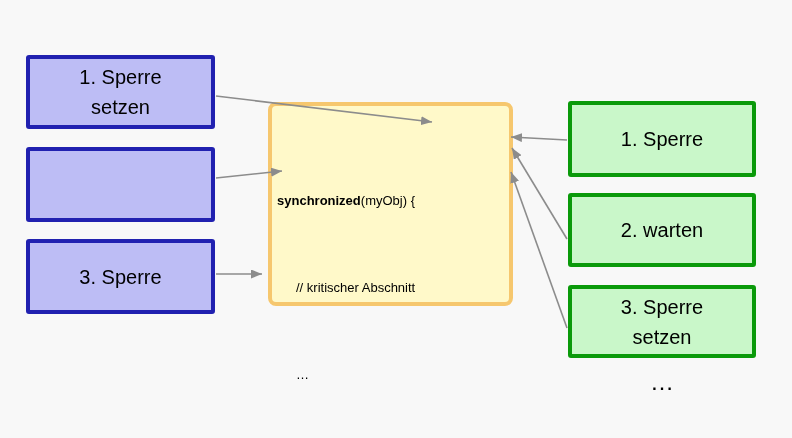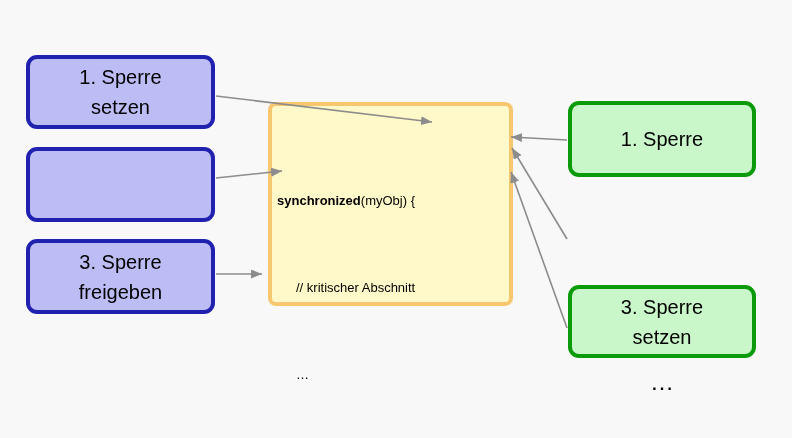--- a/index.html
+++ b/index.html
@@ -28,21 +28,21 @@
     position: absolute;
     box-sizing: border-box;
     display: flex;
     flex-direction: column;
     justify-content: center;
     align-items: center;
     text-align: center;
     font-size: 20px;
     line-height: 30px;
     color: var(--box-text);
-    border-radius: 11px;
+    border-radius: 3px;
   }
   .leftbox {
     left: 26px;
     width: 189px;
     background: var(--left-box-fill);
     border: 4px solid var(--left-box-border);
   }
   #left-1 { top: 55px;  height: 74px; }
   #left-2 { top: 147px; height: 75px; }
   #left-3 { top: 239px; height: 75px; }
@@ -102,32 +102,35 @@
 <div class="stage">
 
   <div class="box leftbox" id="left-1">
     <div>1. Sperre</div>
     <div>setzen</div>
   </div>
   <div class="box leftbox" id="left-2">
   </div>
   <div class="box leftbox" id="left-3">
     <div>3. Sperre</div>
-    <div>freigeben</div>
   </div>
 
   <div class="codebox">
     <div class="codeline"><span class="kw">synchronized</span><span>(myObj) {</span></div>
     <div class="codeline indent">// kritischer Abschnitt</div>
     <div class="codeline indent">…</div>
     
   </div>
 
   <div class="box greenbox" id="green-1">
     <div>1. Sperre</div>
+  </div>
+  <div class="box greenbox" id="green-2">
+    <div>2. warten</div>
+    <div></div>
   </div>
   <div class="box greenbox" id="green-3">
     <div>3. Sperre</div>
     <div>setzen</div>
   </div>
 
   <div class="bottom-ellipsis">…</div>
 
   <svg class="overlay" width="792" height="438" viewBox="0 0 792 438">
     <defs>

